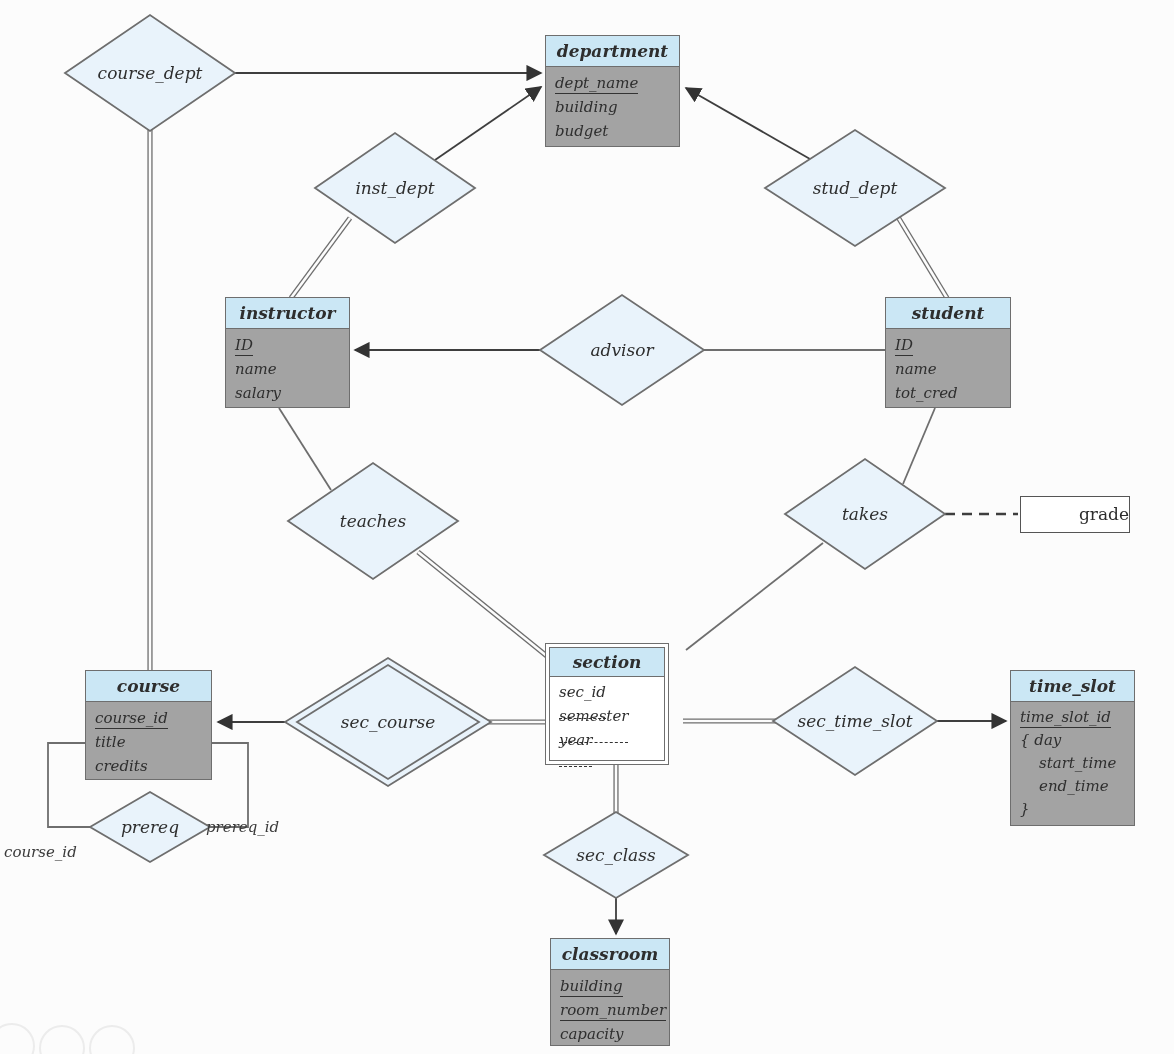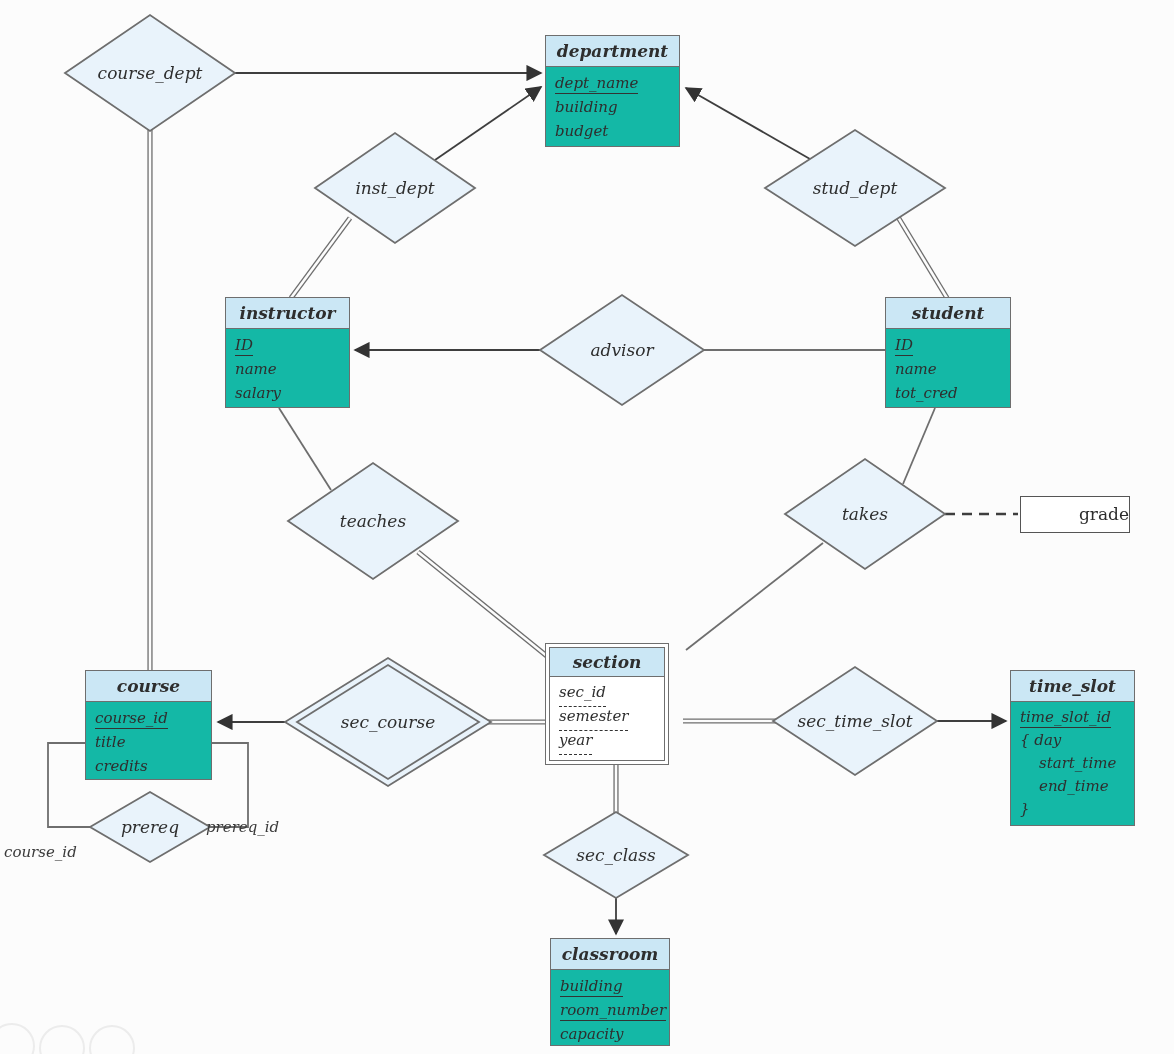--- a/index.html
+++ b/index.html
@@ -8,32 +8,32 @@
     background:#fcfcfc;
     font-family:"DejaVu Serif", "Liberation Serif", serif;
     color:#2e2e2e;overflow:hidden;
   }
   #stage{position:absolute;left:0;top:0;width:1174px;height:1054px;}
   svg{position:absolute;left:0;top:0;}
 
   
   .entity{
     position:absolute;box-sizing:border-box;
-    background:#14b8a6;border:1.6px solid #6e6e6e;
+    background:#a3a3a3;border:1.6px solid #6e6e6e;
     z-index:3;
   }
   .ehead{
     height:30px;line-height:30px;text-align:center;
     background:#cbe7f5;border-bottom:1.6px solid #6e6e6e;
     font-style:italic;font-weight:bold;font-size:17px;
   }
   .ebody{padding:4px 0 2px 0;}
   .row{height:24px;line-height:24px;padding:0 9px;font-style:italic;font-size:15px;white-space:nowrap;}
   .row .u{border-bottom:1.5px solid #333;padding-bottom:1px;}
-  .row .ud{border-bottom:1.5px dashed #333;padding-bottom:5px;margin-top:8px;}
+  .row .ud{border-bottom:1.5px dashed #333;padding-bottom:17px;margin-top:8px;}
   .row.ind{padding-left:28px;}
 
   
   .weak-outer{
     position:absolute;box-sizing:border-box;z-index:3;
     background:#ffffff;border:1.6px solid #6e6e6e;padding:3px;
   }
   .weak-inner{
     box-sizing:border-box;width:100%;height:100%;
     border:1.6px solid #6e6e6e;background:#fff;

